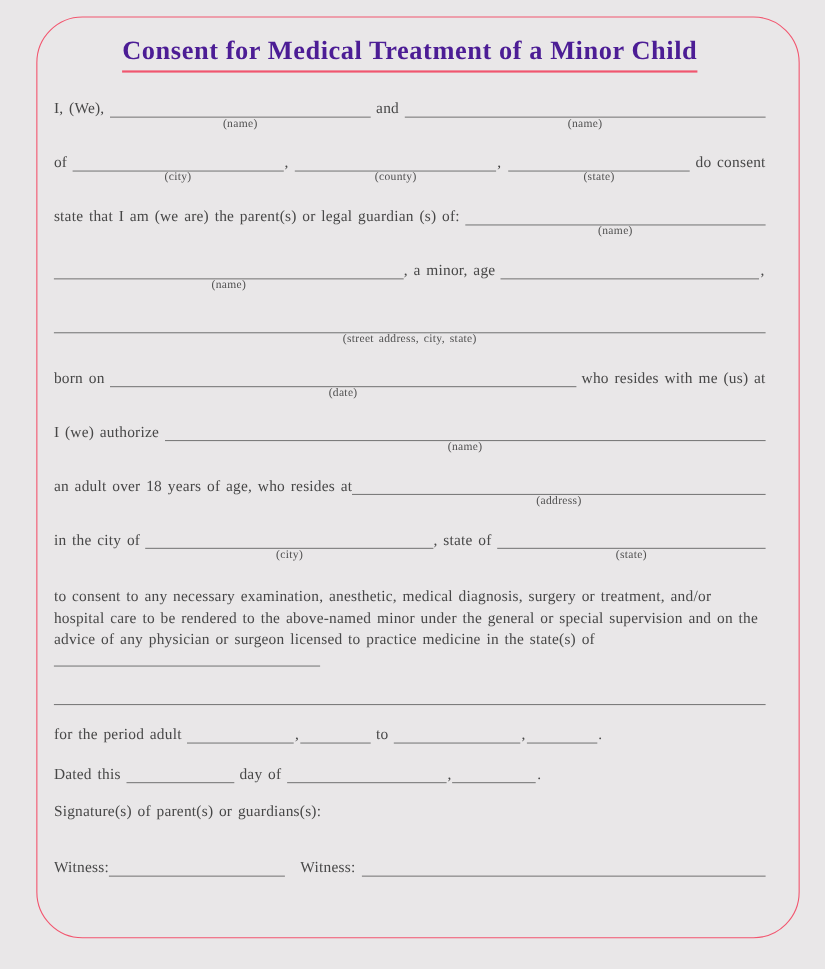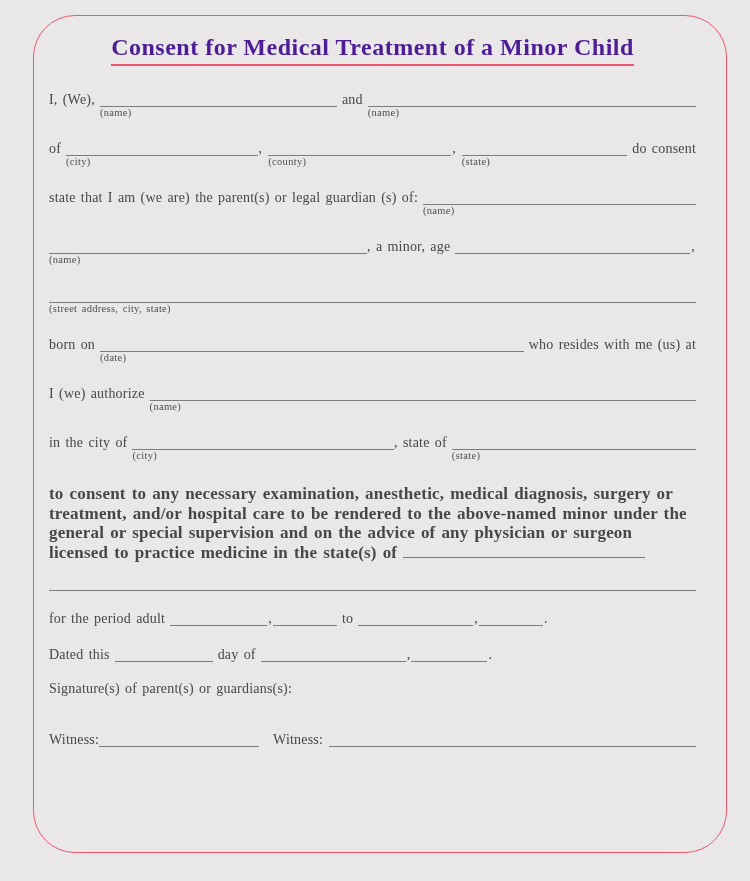--- a/index.html
+++ b/index.html
@@ -45,34 +45,33 @@
   .blank{
     position:relative;
     border-bottom:1.2px solid #7c7c7c;
     height:15px;
     box-sizing:border-box;
   }
   .lbl{
     position:absolute;
     top:15px; left:0;
     width:100%;
-    text-align:left;
+    text-align:center;
     font-size:10.5px;
     letter-spacing:0.3px;
     color:#4f4f4f;
     white-space:nowrap;
   }
   .grow{ flex:1 1 0; }
   .para{
-    font-size:17px;
+    font-size:14px;
     line-height:19.5px;
     letter-spacing:0.2px;
     word-spacing:1.5px;
     margin-bottom:14px;
-    font-weight:bold;
   }
   .para .inline-blank{
     display:inline-block;
     width:242px;
     border-bottom:1.2px solid #7c7c7c;
     height:13px;
   }
   .comma{ padding:0 1px; }
 </style>
 </head>
@@ -141,20 +140,26 @@
     <span class="t gapL">who resides with me (us) at</span>
   </div>
 
   <div class="row">
     <span class="t gapR">I (we) authorize</span>
     <span class="blank grow">
       <span class="lbl">(name)</span>
     </span>
   </div>
 
+  <div class="row">
+    <span class="t">an adult over 18 years of age, who resides at</span>
+    <span class="blank grow">
+      <span class="lbl">(address)</span>
+    </span>
+  </div>
 
   <div class="row">
     <span class="t gapR">in the city of</span>
     <span class="blank grow" style="flex-grow:1.05">
       <span class="lbl">(city)</span>
     </span>
     <span class="t gapR">, state of</span>
     <span class="blank grow" style="flex-grow:0.98">
       <span class="lbl">(state)</span>
     </span>

